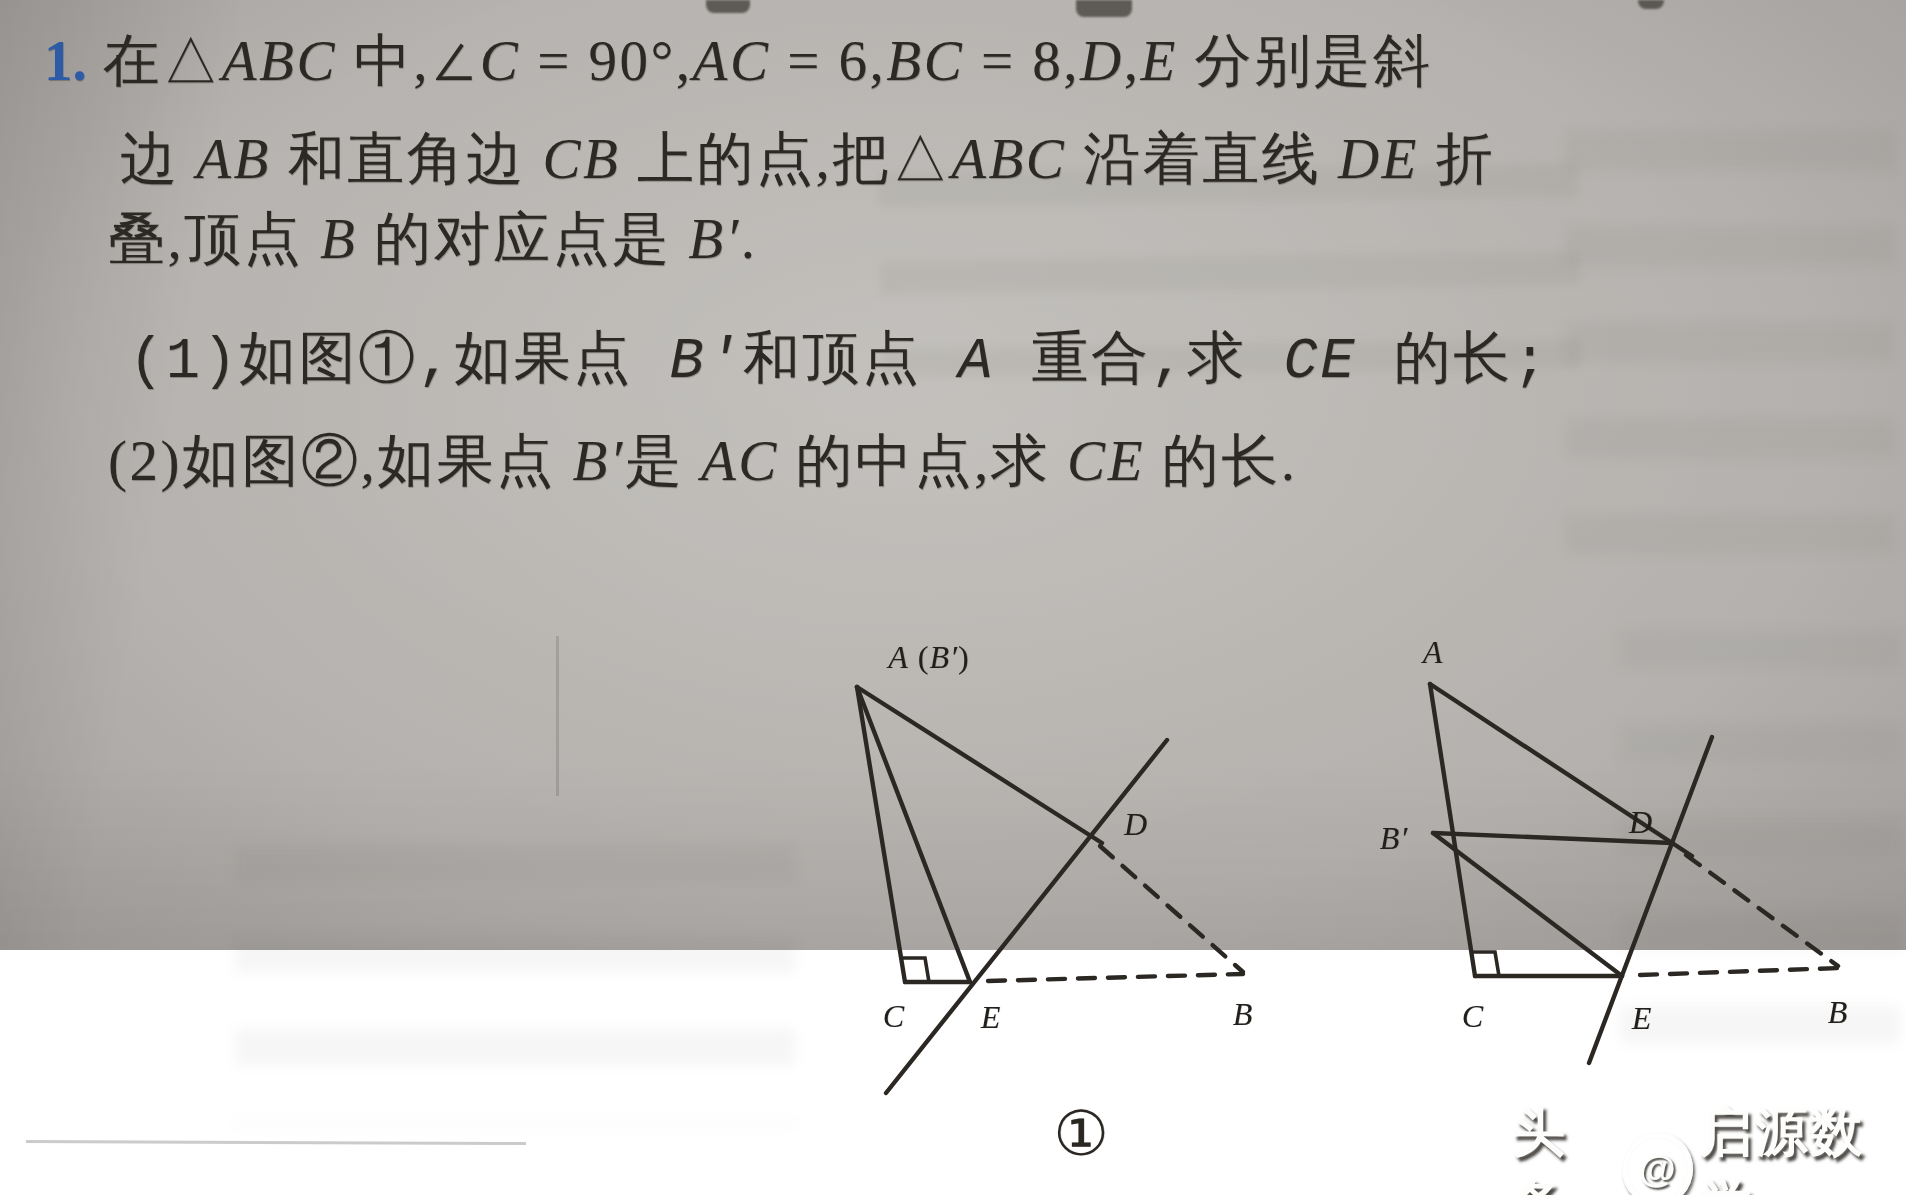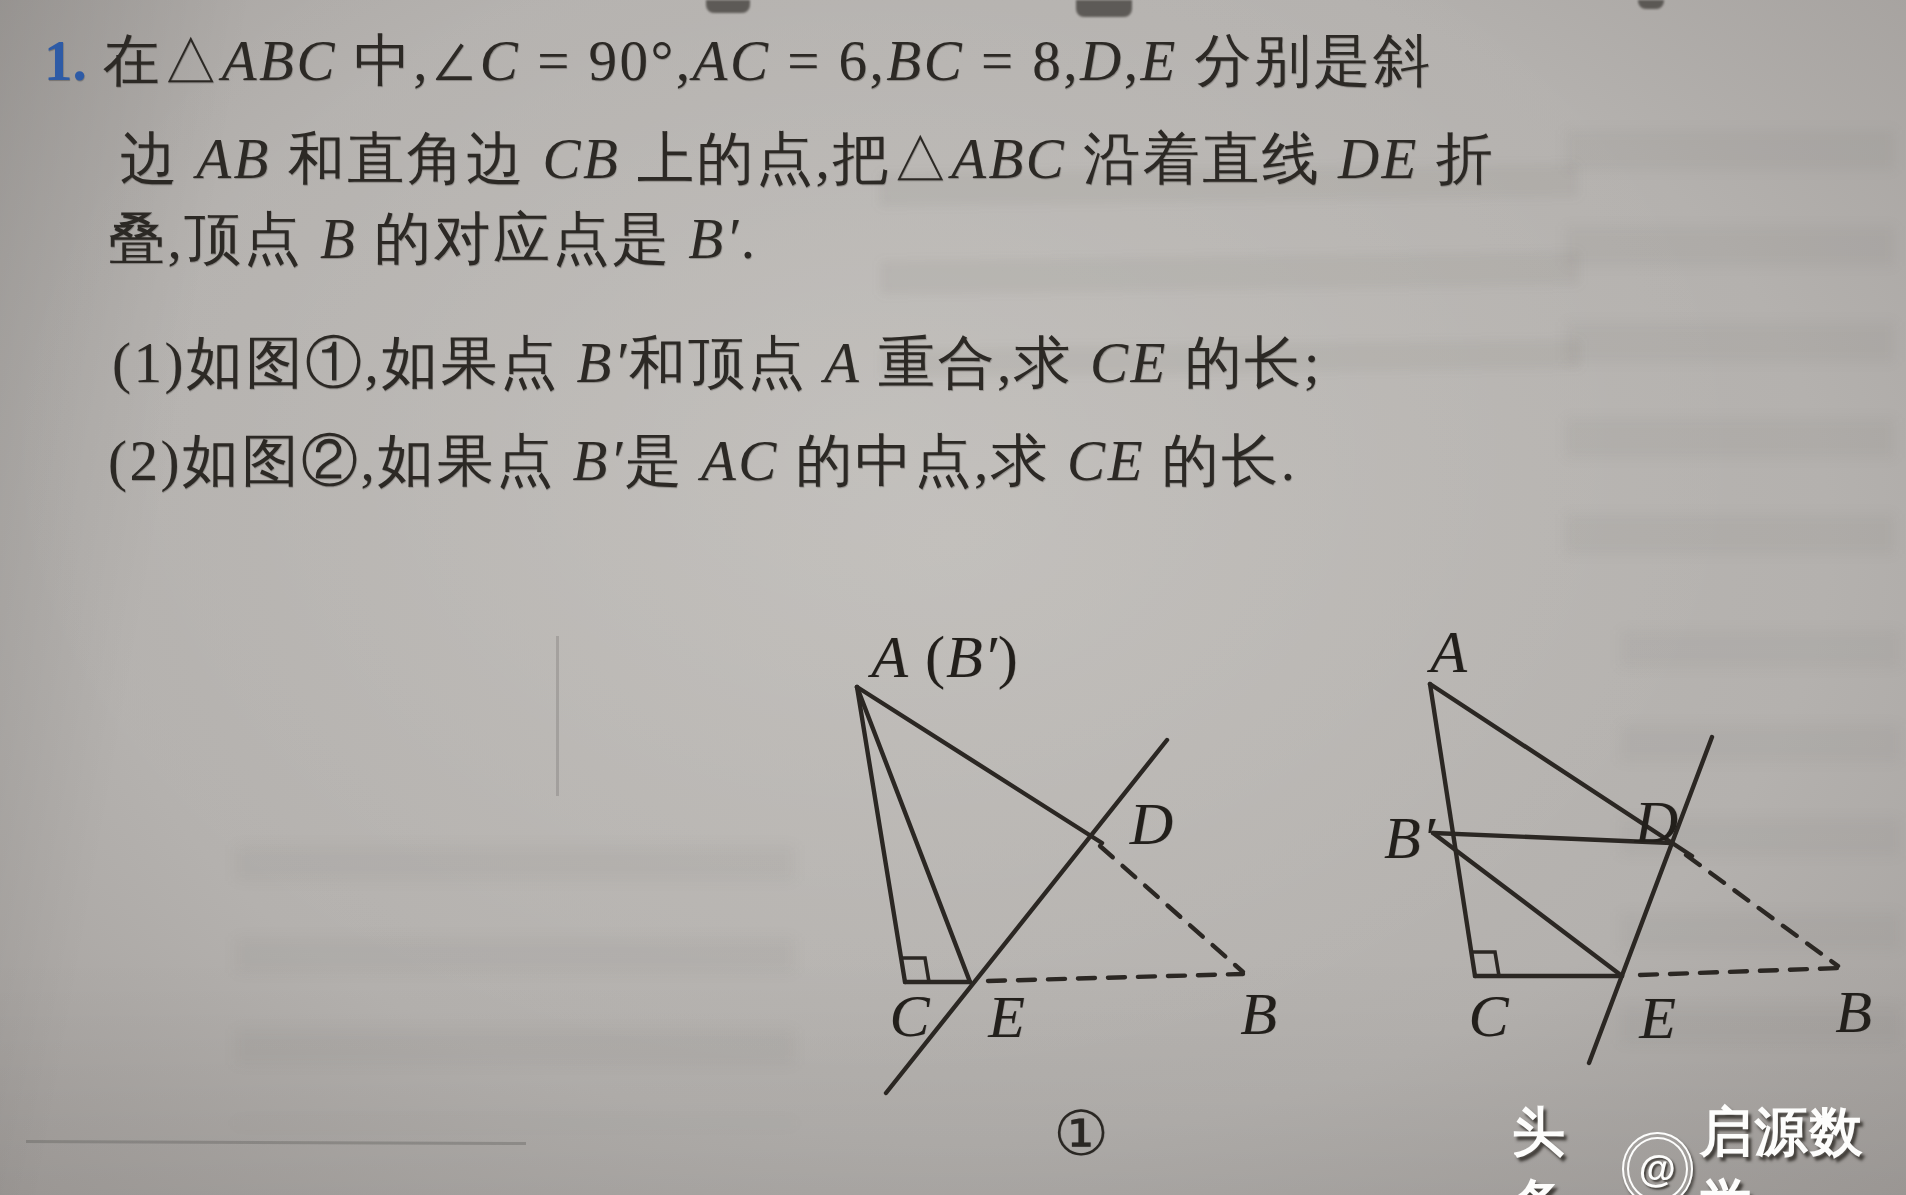--- a/index.html
+++ b/index.html
@@ -1,44 +1,44 @@
 <!DOCTYPE html>
 <html><head>
 <meta charset="utf-8">
 <style>
   html,body{margin:0;padding:0;}
   body{width:1906px;height:1195px;overflow:hidden;
        font-family:"Liberation Serif",serif;}
-  .page{position:relative;width:1906px;height:1195px;
+  .page{position:relative;width:1906px;height:950px;
     background:
       radial-gradient(ellipse at 46% 38%, rgba(255,255,255,0.10), rgba(0,0,0,0) 62%),
       linear-gradient(100deg, rgba(0,0,0,0.10), rgba(0,0,0,0) 12%),
       linear-gradient(0deg, rgba(0,0,0,0.06), rgba(0,0,0,0) 20%),
       radial-gradient(ellipse at 50% 45%, #bdbab6 0%, #b4b1ae 65%, #a39f9c 100%);
   }
   
   .pline{position:absolute;white-space:nowrap;font-size:57px;line-height:1.15;
          color:#2c2925;letter-spacing:2.5px;
          text-shadow:0.6px 0.9px 0.8px rgba(20,18,16,0.28);}
   .pnum{color:#2e5ba6;font-weight:bold;margin-right:16px;letter-spacing:0;}
   .var{font-style:italic;}
   .l1{left:44px;top:28px;}
   .l2{left:120px;top:126px;}
   .l3{left:108px;top:206px;}
-  .l4{left:112px;top:330px;}
+  .l4{left:129px;top:330px;font-family:Liberation Mono, monospace;}
   .l5{left:108px;top:428px;}
   
   svg.diagrams{position:absolute;left:0;top:0;}
   .edge{stroke:#2b2723;stroke-width:4.4;fill:none;stroke-linecap:round;}
   .dashed{stroke-dasharray:17 13;}
   .ra{stroke:#2b2723;stroke-width:3.6;fill:none;}
   
-  .vlabel{position:absolute;transform:translate(-50%,-50%);font-size:60px;
+  .vlabel{position:absolute;transform:translate(-50%,-50%);font-size:32px;
           color:#221f1b;white-space:nowrap;letter-spacing:1px;
-          text-shadow:0.5px 0.8px 0.7px rgba(20,18,16,0.3);margin-left:16px;}
+          text-shadow:0.5px 0.8px 0.7px rgba(20,18,16,0.3);}
   .caption{position:absolute;transform:translate(-50%,-50%);font-size:62px;
            color:#2a2723;text-shadow:0.5px 0.8px 0.7px rgba(20,18,16,0.3);}
   
   .watermark{position:absolute;left:1512px;top:1097px;display:flex;
              align-items:center;gap:7px;
              font-family:"Liberation Sans",sans-serif;font-weight:800;
              color:#fdfdfc;font-size:53px;letter-spacing:2px;
              text-shadow:3px 4px 3px rgba(55,52,48,0.9);}
   .wm-at{display:flex;align-items:center;justify-content:center;
          width:60px;height:60px;border:7px double #fdfdfc;border-radius:50%;

